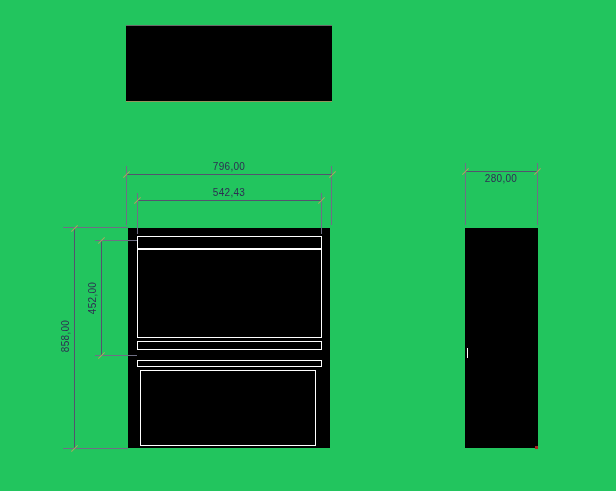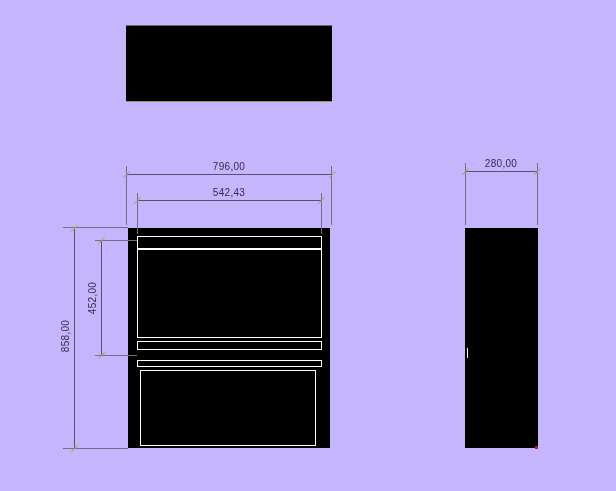--- a/index.html
+++ b/index.html
@@ -3,21 +3,21 @@
 <meta charset="utf-8">
 <style>
   html,body{margin:0;padding:0;}
   body{
     width:616px;height:491px;
     background:#ffffff;
     font-family:"Liberation Sans","DejaVu Sans",sans-serif;
     overflow:hidden;
   }
   .canvas{
-    position:relative;width:616px;height:491px;background:#c4b5fd;
+    position:relative;width:616px;height:491px;background:#22c55e;
   }
   
   .shape{
     position:absolute;background:#000000;
   }
   #top-view{
     border-top:1px solid #6a6a6a;
     border-bottom:1px solid #96965e;
   }
   
@@ -84,17 +84,17 @@
   <div class="tick" style="left:317px;top:200px;"></div>
   <div class="tick" style="left:461px;top:171px;"></div>
   <div class="tick" style="left:533px;top:171px;"></div>
   <div class="tick" style="left:70px;top:228px;"></div>
   <div class="tick" style="left:70px;top:448px;"></div>
   <div class="tick" style="left:97px;top:240px;"></div>
   <div class="tick" style="left:97px;top:355px;"></div>
 
   <span class="dim-label h" style="left:229px;top:172px;">796,00</span>
   <span class="dim-label h" style="left:229px;top:198px;">542,43</span>
-  <span class="dim-label h" style="left:501px;top:169px;">280,00</span>
+  <span class="dim-label h" style="left:501px;top:184px;">280,00</span>
   <span class="dim-label v" style="left:66px;top:336px;">858,00</span>
   <span class="dim-label v" style="left:93px;top:298px;">452,00</span>
 
 </div>
 
 </body></html>

